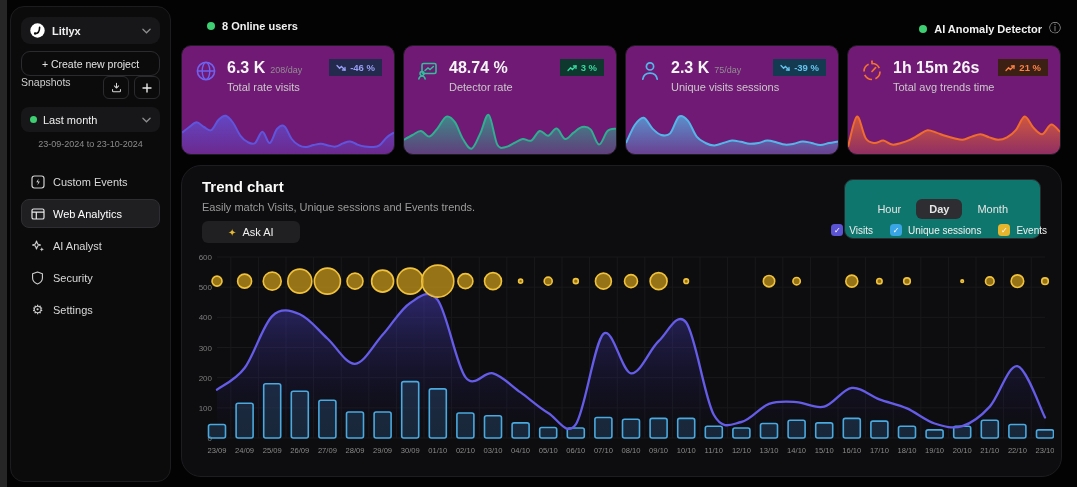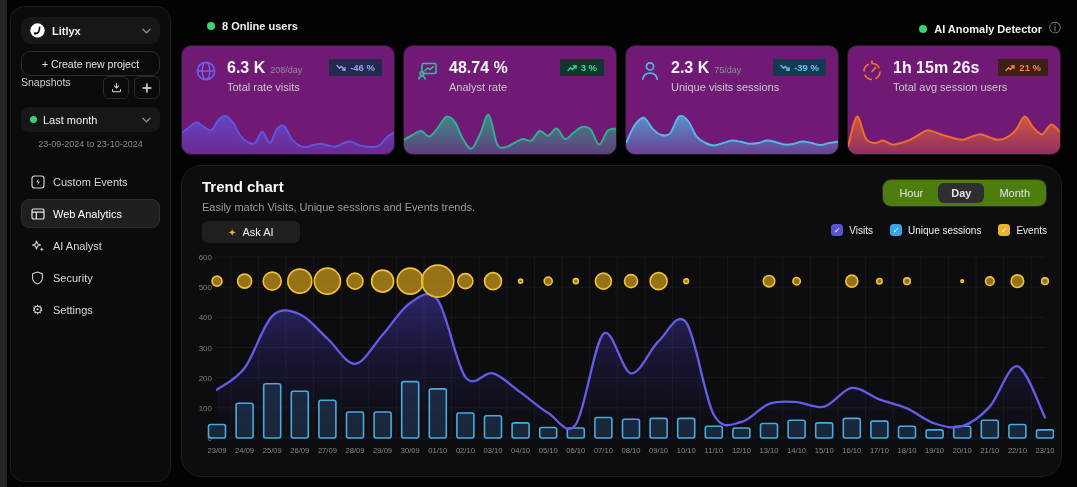--- a/index.html
+++ b/index.html
@@ -53,21 +53,21 @@
   .badge.b3{background:#3c2013;color:#fb8147;}
   .spark{position:absolute;left:0;bottom:0;width:100%;height:48px;display:block;}
   
   .trend{position:absolute;left:181px;top:165px;width:881px;height:312px;background:#0d0d0f;
          border:1px solid #1d1d21;border-radius:20px;box-sizing:border-box;}
   .trend-title{position:absolute;left:20px;top:12px;font-size:15px;font-weight:bold;color:#fbfbfb;}
   .trend-sub{position:absolute;left:20px;top:35px;font-size:11px;color:#9b9b9b;}
   .ask-ai{position:absolute;left:20px;top:55px;height:22px;display:flex;align-items:center;gap:6px;
           padding:0 26px;background:#202023;border-radius:6px;font-size:11px;color:#f0f0f0;cursor:pointer;border:none;}
   .spark-ic{color:#e8b931;font-size:10px;}
-  .segmented{position:absolute;right:14px;top:13px;display:flex;gap:2px;padding:3px;background:#4d7c0f;
+  .segmented{position:absolute;right:20px;top:13px;display:flex;gap:2px;padding:19px;background:#0f766e;
              border:1px solid #2a2a2e;border-radius:9px;}
   .seg-tab{padding:4px 13px;font-size:11px;color:#e5e5e5;border-radius:6px;cursor:pointer;}
   .seg-tab.active{background:#2d2d32;font-weight:bold;}
   .legend{position:absolute;right:14px;top:58px;display:flex;gap:17px;align-items:center;}
   .leg-item{display:flex;align-items:center;gap:6px;cursor:pointer;}
   .cb{width:12px;height:12px;border-radius:3.5px;display:flex;align-items:center;justify-content:center;
       font-size:8px;color:#fff;}
   .leg-lbl{font-size:10px;color:#f0f0f0;}
   #chart{position:absolute;left:8px;top:82px;}
 </style>
@@ -215,21 +215,21 @@
             <path d="M8 10.5l3-2.6 2 1.6 3.4-3" stroke="#2fbf9a" stroke-width="1.5" fill="none" stroke-linecap="round"></path>
             <circle cx="5" cy="13.5" r="2" stroke="#2fbf9a" stroke-width="1.5" fill="none"></circle>
             <path d="M1.8 19c.5-2 1.6-3 3.2-3s2.7 1 3.2 3" stroke="#2fbf9a" stroke-width="1.5" fill="none" stroke-linecap="round"></path>
           </svg>
       </span>
       <div class="kpi-text">
         <div class="kpi-vrow">
           <span class="kpi-value">48.74 %</span>
           <span class="perday"></span>
         </div>
-        <div class="kpi-label">Analyst rate</div>
+        <div class="kpi-label">Detector rate</div>
       </div>
       <span class="badge b1">
         <svg width="10" height="8" viewBox="0 0 10 8">
             <path d="M1 6.5l2.6-2.8 1.8 1.8L9 2" stroke="#38d89e" stroke-width="1.3" fill="none" stroke-linecap="round"></path>
             <path d="M9 4.6V2H6.4" stroke="#38d89e" stroke-width="1.3" fill="none" stroke-linecap="round"></path>
           </svg>
         <span>3 %</span>
       </span>
     </div>
     <svg class="spark" id="spark1" viewBox="0 0 212 48" preserveAspectRatio="none">
@@ -286,21 +286,21 @@
             <circle cx="11" cy="11.5" r="8" stroke="#f2712f" stroke-width="1.7" fill="none" stroke-dasharray="9 3.5"></circle>
             <path d="M11 11.5 14.6 7.6" stroke="#f2712f" stroke-width="1.7" stroke-linecap="round"></path>
             <path d="M11 1.2v2.4" stroke="#f2712f" stroke-width="1.7" stroke-linecap="round"></path>
           </svg>
       </span>
       <div class="kpi-text">
         <div class="kpi-vrow">
           <span class="kpi-value">1h 15m 26s</span>
           <span class="perday"></span>
         </div>
-        <div class="kpi-label">Total avg session users</div>
+        <div class="kpi-label">Total avg trends time</div>
       </div>
       <span class="badge b3">
         <svg width="10" height="8" viewBox="0 0 10 8">
             <path d="M1 6.5l2.6-2.8 1.8 1.8L9 2" stroke="#fb8147" stroke-width="1.3" fill="none" stroke-linecap="round"></path>
             <path d="M9 4.6V2H6.4" stroke="#fb8147" stroke-width="1.3" fill="none" stroke-linecap="round"></path>
           </svg>
         <span>21 %</span>
       </span>
     </div>
     <svg class="spark" id="spark3" viewBox="0 0 212 48" preserveAspectRatio="none">

